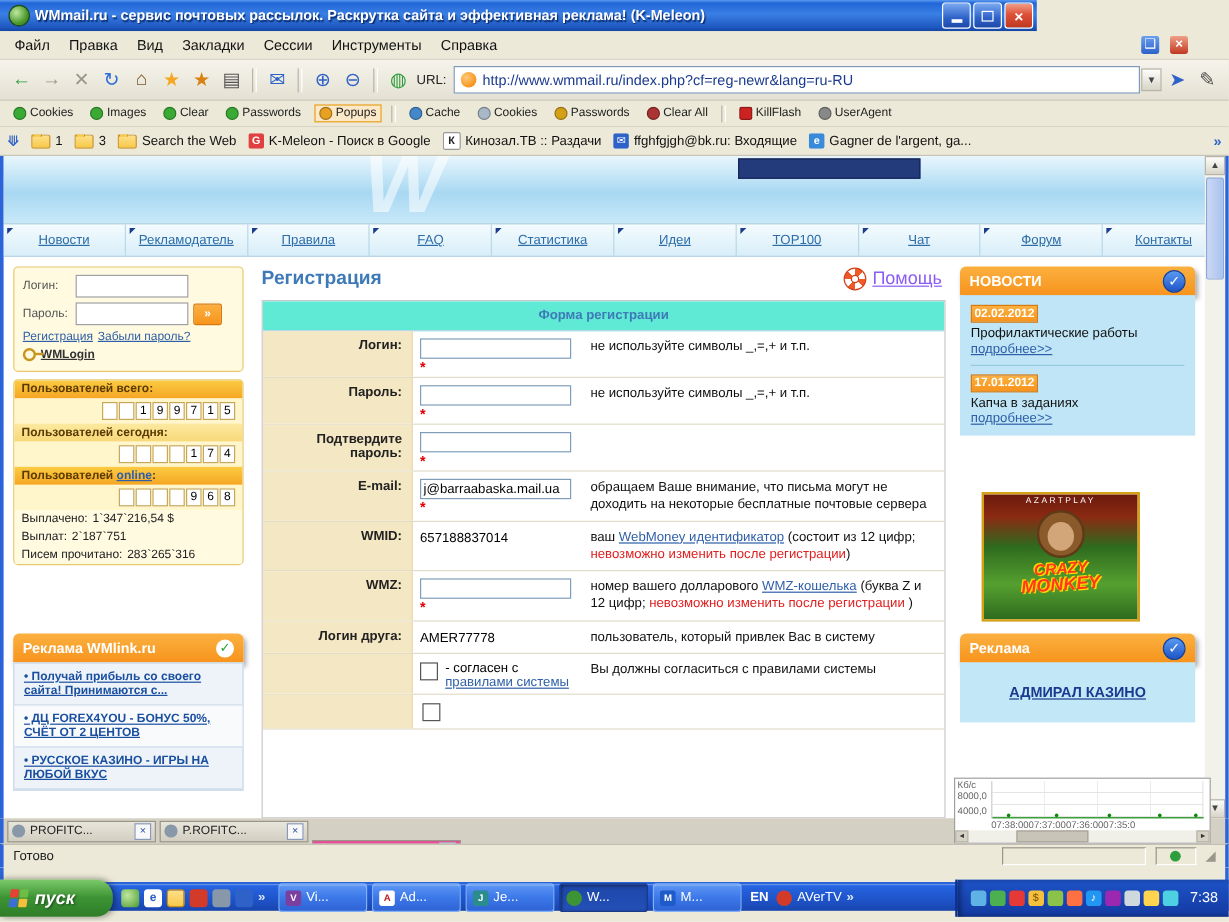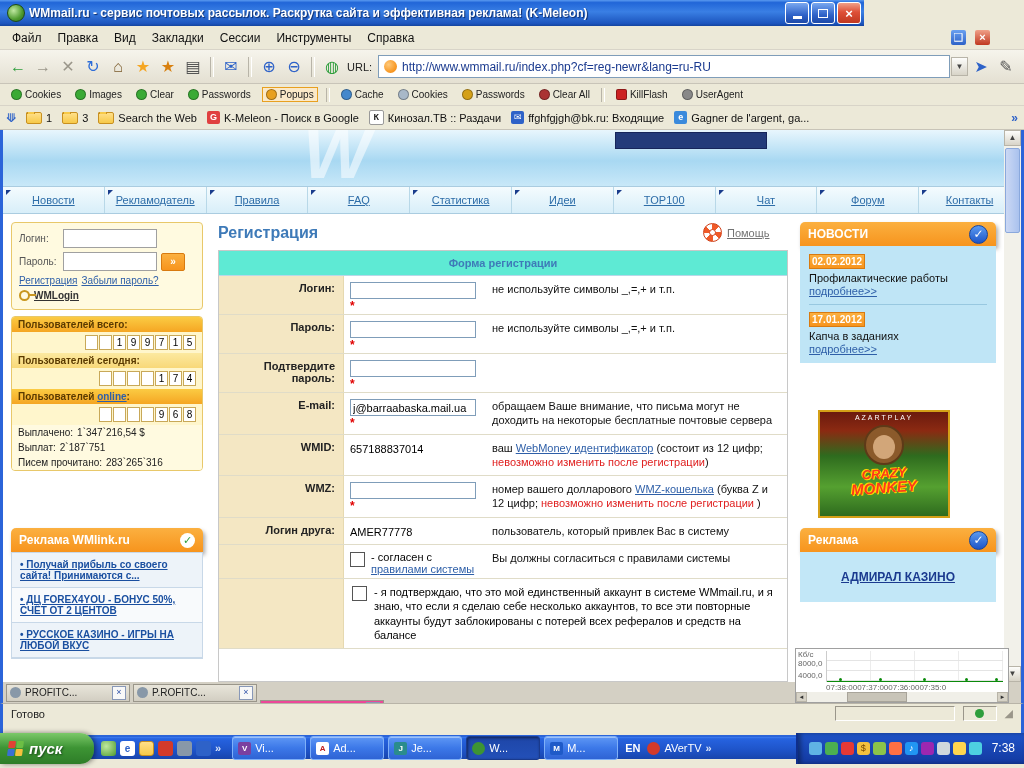--- a/index.html
+++ b/index.html
@@ -98,21 +98,21 @@
   #wmlinkhdr{left:8px;top:398px;width:192px;}
   #wmlinkads{position:absolute;left:8px;top:422px;width:192px;background:#EDF3F9;border:1px solid #C8D8E8;box-sizing:border-box;font-size:10px;}
   .aditem{padding:6px 8px;border-bottom:1px solid #C8D8E8;color:#1A4FA0;text-decoration:underline;font-weight:bold;cursor:pointer;}
   .aditem:nth-child(even){background:#F8FAFC;}
   
   #mainTitle{position:absolute;left:215px;top:94px;font-size:16px;font-weight:bold;color:#3E7AB8;}
   #helpwrap{position:absolute;left:700px;top:93px;display:flex;align-items:center;gap:5px;}
   .lifebuoy{width:17px;height:17px;border-radius:50%;position:relative;border:1px solid #D04018;flex:none;
     background:conic-gradient(#F05A28 0 45deg,#fff 45deg 90deg,#F05A28 90deg 135deg,#fff 135deg 180deg,#F05A28 180deg 225deg,#fff 225deg 270deg,#F05A28 270deg 315deg,#fff 315deg);}
   .lifebuoy::after{content:'';position:absolute;inset:5px;background:#fff;border-radius:50%;border:1px solid #D04018;}
-  #helplink{color:#737373;text-decoration:underline;font-size:11px;cursor:pointer;}
+  #helplink{color:#8b5cf6;text-decoration:underline;font-size:15px;cursor:pointer;}
   #formTable{position:absolute;left:215px;top:120px;width:570px;height:432px;box-sizing:border-box;
     border:1px solid #C8C8C8;background:#fff;font-size:11px;overflow:hidden;}
   .formHeader{height:24px;background:#5eead4;color:#3E7AB8;font-weight:bold;text-align:center;line-height:24px;
     border-bottom:1px solid #B8D8E8;}
   .frow{display:flex;border-bottom:1px solid #E0DCC8;}
   .fl{width:125px;flex:none;background:#F4E7C3;border-right:1px solid #E6D9B0;box-sizing:border-box;
     padding:6px 8px;text-align:right;font-weight:bold;color:#222;}
   .fm{width:140px;flex:none;box-sizing:border-box;padding:6px 6px 3px;}
   .fd{flex:1;box-sizing:border-box;padding:6px 8px;color:#111;line-height:1.3;}
   .fw{flex:1;display:flex;gap:7px;box-sizing:border-box;padding:6px 8px;line-height:1.3;}
@@ -544,21 +544,20 @@
         <span class="cb"></span>
         <span><span>- согласен с </span><span class="seg-link">правилами системы</span></span>
       </div>
       <div class="fd">Вы должны согласиться с правилами системы</div>
     </div>
 
     <div class="frow">
       <div class="fl"></div>
       <div class="fw">
         <span class="cb"></span>
-        <span>- я подтверждаю, что это мой единственный аккаунт в системе WMmail.ru, и я знаю, что если я сделаю себе несколько аккаунтов, то все эти повторные аккаунты будут заблокированы с потерей всех рефералов и средств на балансе</span>
       </div>
     </div>
   </div>
 
   <div id="newsHdr" class="ohdr">
     <span>НОВОСТИ</span>
     <span class="checkb">✓</span>
   </div>
   <div id="newsBox">
     <div>

